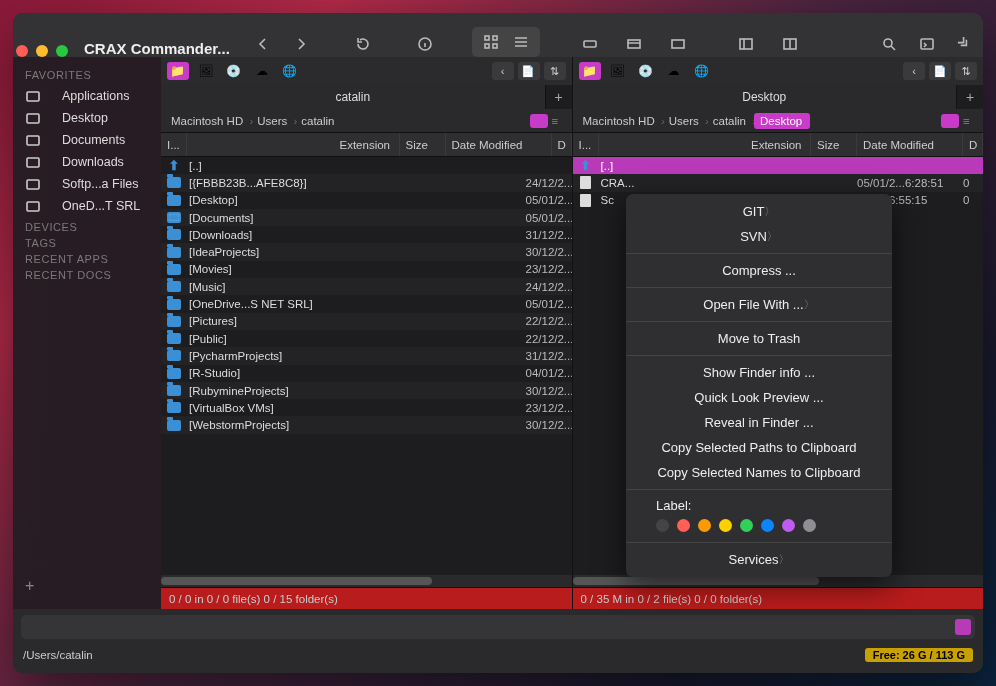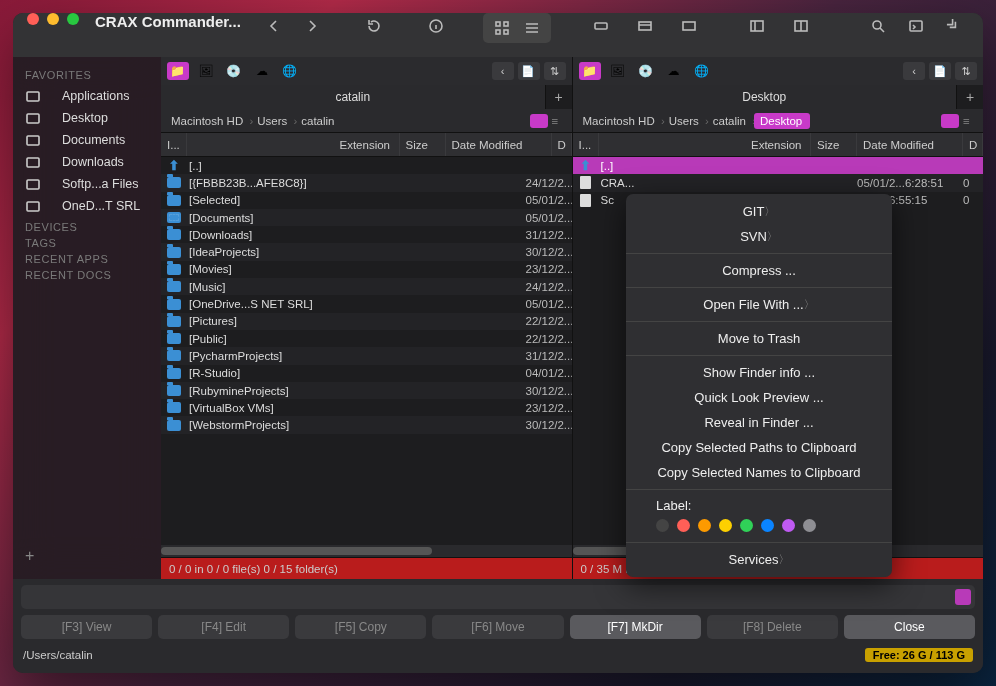--- a/index.html
+++ b/index.html
@@ -1,20 +1,20 @@
 <!DOCTYPE html>
 <html><head>
 <meta charset="utf-8">
 <style>
 * { margin: 0; padding: 0; box-sizing: border-box; font-family: -apple-system, "Helvetica Neue", Arial, sans-serif; }
 body { background: linear-gradient(135deg, #8b1a3a 0%, #b52b4a 20%, #4a2540 50%, #1a1a2e 80%, #0a2540 100%); width: 996px; height: 686px; overflow: hidden; display: flex; align-items: center; justify-content: center; }
 .window { width: 970px; height: 660px; background: #2a2a2d; border-radius: 10px; overflow: hidden; display: flex; flex-direction: column; box-shadow: 0 20px 60px rgba(0,0,0,0.5); }
 
 
-.titlebar { height: 44px; background: #333335; display: flex; align-items: flex-start; padding: 0 14px; gap: 8px; }
+.titlebar { height: 44px; background: #333335; display: flex; align-items: flex-end; padding: 0 3px; gap: 8px; }
 .traffic { display: flex; gap: 8px; margin-right: 8px; }
 .dot { width: 12px; height: 12px; border-radius: 50%; }
 .dot.red { background: #ff5f57; } .dot.yellow { background: #febc2e; } .dot.green { background: #28c840; }
 .title { color: #eee; font-weight: 600; font-size: 15px; margin-right: 10px; white-space: nowrap; }
 .tb-btn { width: 30px; height: 26px; display: flex; align-items: center; justify-content: center; color: #bbb; border-radius: 4px; }
 .tb-btn.wide { width: 36px; }
 .tb-spacer { width: 16px; }
 .tb-btn svg { width: 16px; height: 16px; }
 .tb-pill { background: #444; border-radius: 5px; padding: 2px 4px; display: flex; }
 
@@ -328,21 +328,21 @@
               <span class="c-name">[{FBBB23B...AFE8C8}]</span>
               <span class="c-ext"></span>
               <span class="c-size">
                 <dir><span class="c-date">24/12/2...:40:27</span></dir>
               </span>
             </div>
             <div class="frow">
               <span class="c-icon">
                 <span class="folder-ic"></span>
               </span>
-              <span class="c-name">[Selected]</span>
+              <span class="c-name">[Desktop]</span>
               <span class="c-ext"></span>
               <span class="c-size">
                 <dir><span class="c-date">05/01/2...:45:56</span></dir>
               </span>
             </div>
             <div class="frow">
               <span class="c-icon">
                 <span class="doc-ic"></span>
               </span>
               <span class="c-name">[Documents]</span>
@@ -554,29 +554,20 @@
         <div class="pstatus">0 / 35 M in 0 / 2 file(s) 0 / 0 folder(s)</div>
       </div>
 
     </div>
   </div>
 
   <div class="bottom">
     <div class="cmdinput">
       <div class="hist"></div>
     </div>
-    <div class="fnrow">
-      <div class="fnbtn">[F3] View</div>
-      <div class="fnbtn">[F4] Edit</div>
-      <div class="fnbtn">[F5] Copy</div>
-      <div class="fnbtn">[F6] Move</div>
-      <div class="fnbtn active">[F7] MkDir</div>
-      <div class="fnbtn">[F8] Delete</div>
-      <div class="fnbtn active">Close</div>
-    </div>
     <div class="pathrow">
       <span>/Users/catalin</span>
       <span class="freebadge">Free: 26 G / 113 G</span>
     </div>
   </div>
 
 </div>
 
 <div class="ctxmenu" id="ctxmenu">
     <div class="ctx-item">

